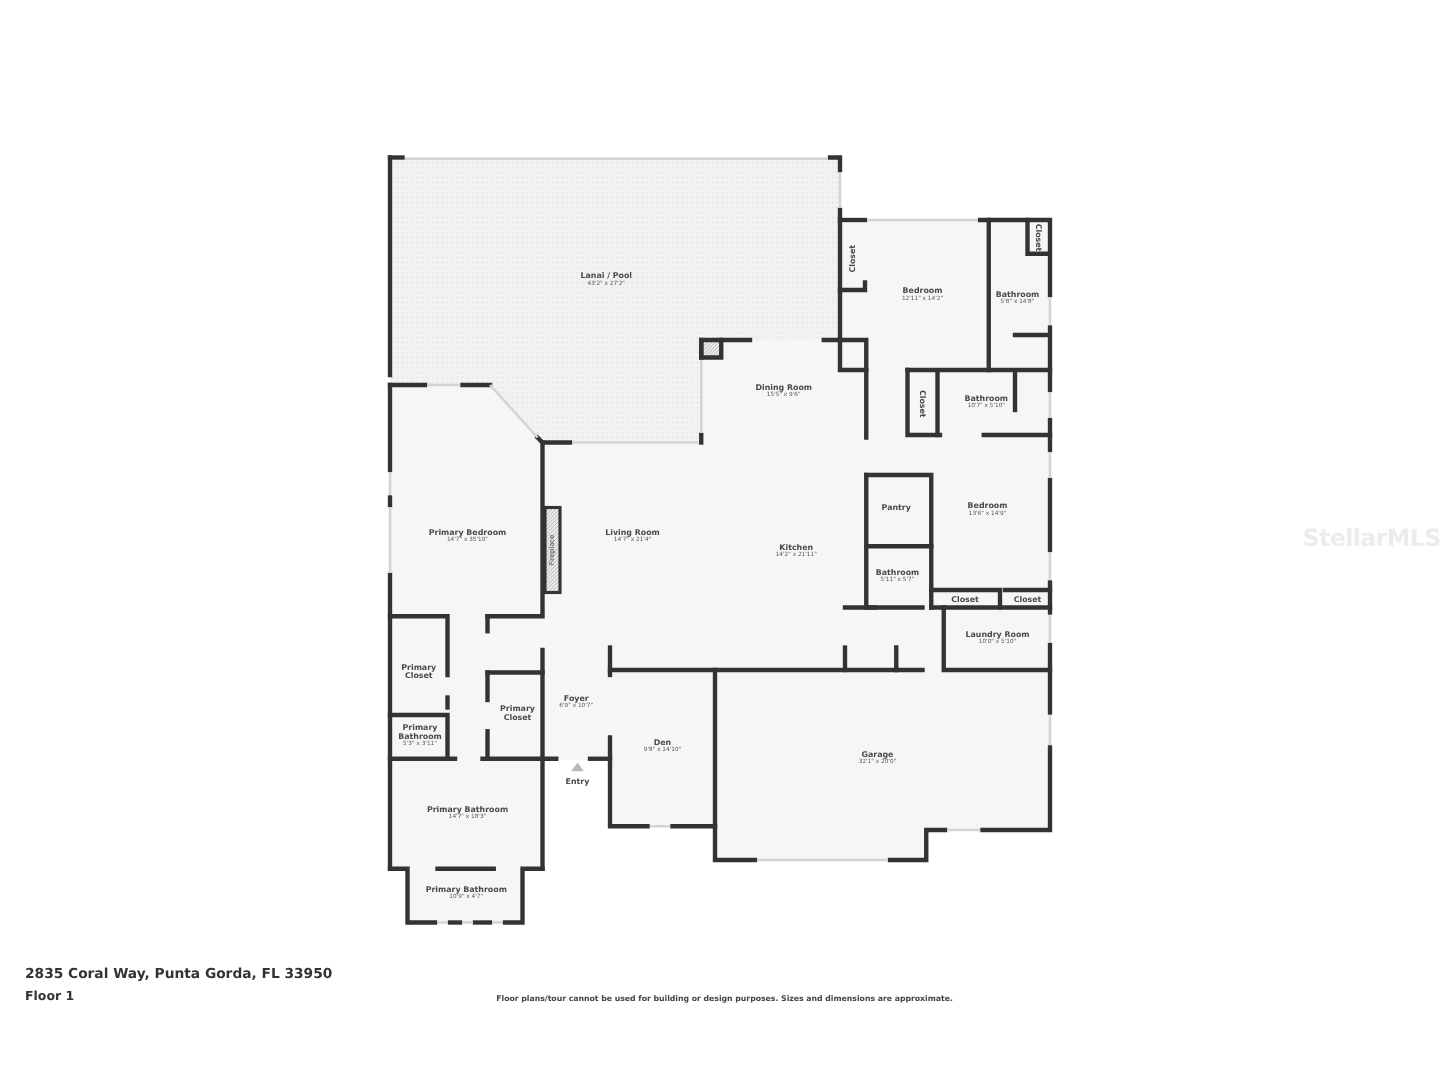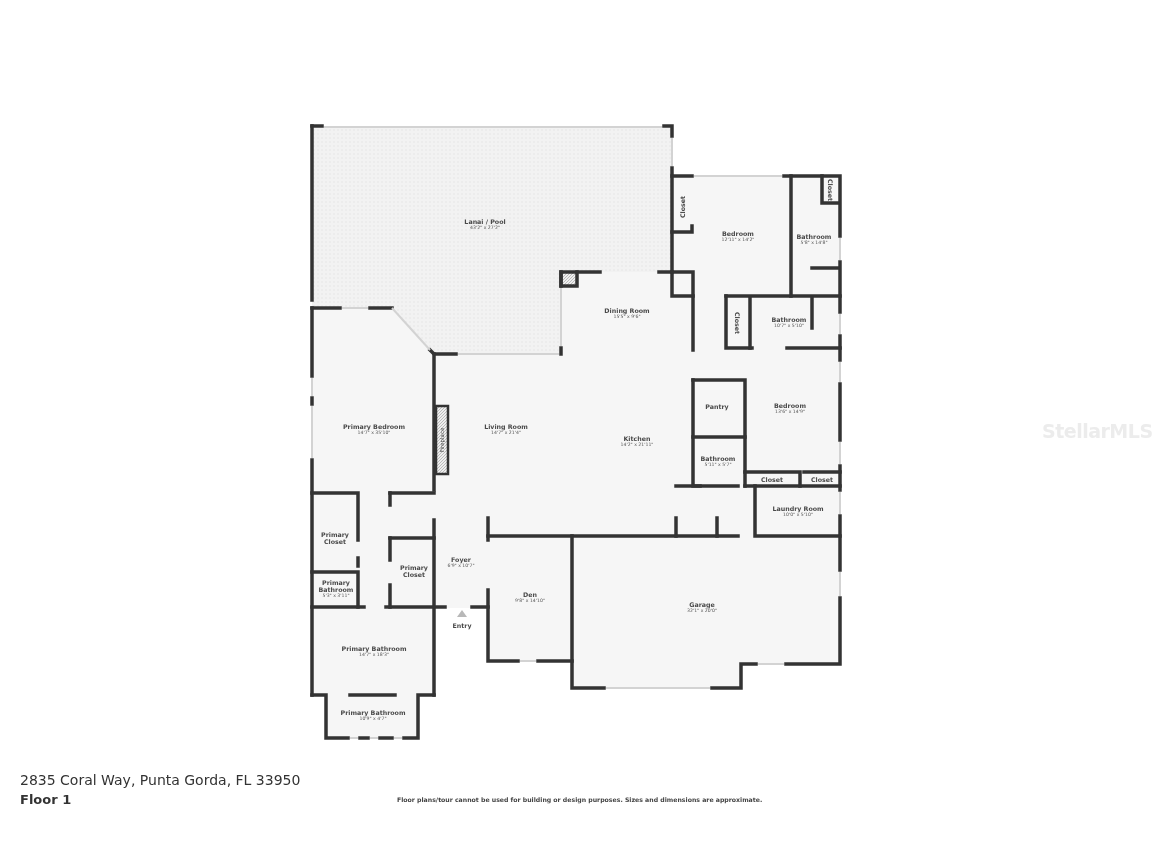--- a/index.html
+++ b/index.html
@@ -3,22 +3,22 @@
 <meta charset="utf-8">
 <style>
   html,body{margin:0;padding:0;background:#ffffff;}
   body{width:1152px;height:864px;position:relative;overflow:hidden;font-family:"DejaVu Sans",sans-serif;color:#3a3a3a;}
   svg#plan{position:absolute;left:0;top:0;}
   .room-label{position:absolute;transform:translate(-50%,-50%);text-align:center;white-space:nowrap;line-height:1.15;}
   .room-name{font-size:6.3px;font-weight:bold;color:#4a4a4a;display:block;}
   .room-dim{font-size:4.6px;color:#555;display:block;}
   .vert{transform:translate(-50%,-50%) rotate(90deg);}
   .vertl{transform:translate(-50%,-50%) rotate(-90deg);}
-  .footer-address{position:absolute;left:20px;top:772px;font-size:14px;font-weight:normal;color:#333;text-align:center;}
-  .footer-floor{position:absolute;left:20px;top:792px;font-size:13px;font-weight:bold;color:#333;}
+  .footer-address{position:absolute;left:20px;top:772px;font-size:11px;font-weight:bold;color:#333;text-align:center;}
+  .footer-floor{position:absolute;left:20px;top:792px;font-size:10px;font-weight:bold;color:#333;}
   .disclaimer{position:absolute;left:397px;top:796px;font-size:6.2px;font-weight:bold;color:#444;}
   .watermark{position:absolute;left:1042px;top:420px;font-size:19px;font-weight:bold;color:#ececec;letter-spacing:-0.5px;}
   .entry-arrow{position:absolute;left:457px;top:610px;width:0;height:0;border-left:5px solid transparent;border-right:5px solid transparent;border-bottom:7px solid #b8b8b8;}
 </style>
 </head>
 <body>
 
 <svg id="plan" width="1152" height="864" viewBox="0 0 1152 864">
   <defs>
     <pattern id="tile" width="4" height="4" patternUnits="userSpaceOnUse">

